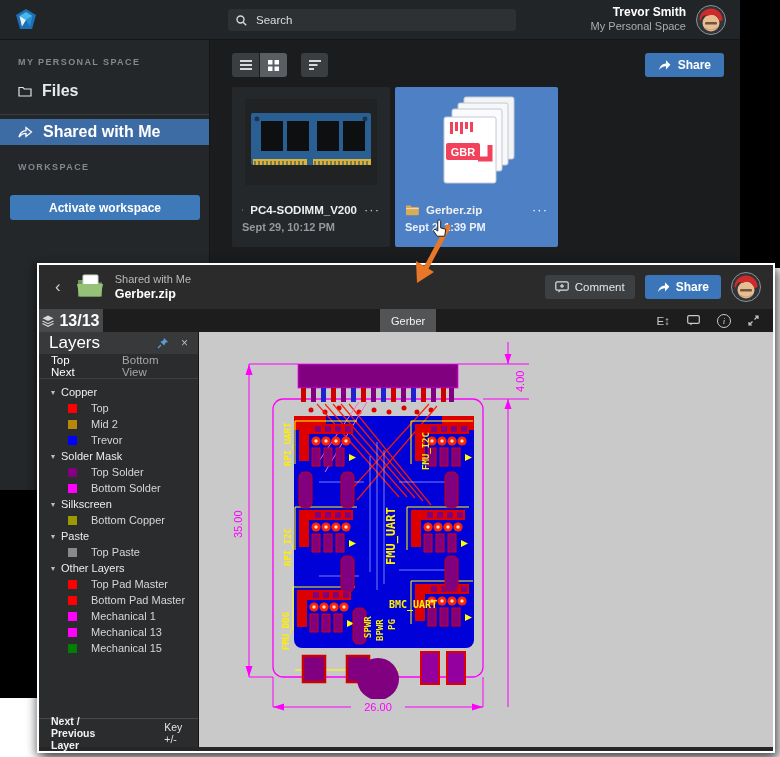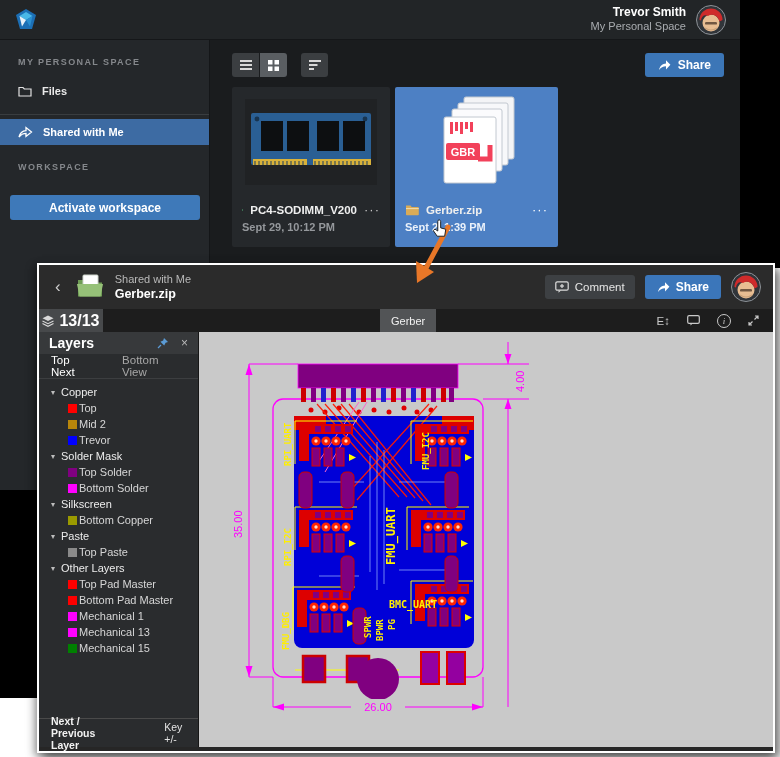--- a/index.html
+++ b/index.html
@@ -17,21 +17,21 @@
   .search{position:absolute;left:228px;top:9px;width:288px;height:22px;background:#2e3134;border-radius:3px;display:flex;align-items:center;padding:0 8px;box-sizing:border-box;gap:7px;}
   .search input{flex:1;background:transparent;border:none;outline:none;color:#e8e8e8;font-size:11.5px;font-family:inherit;}
   .search input::placeholder{color:#dcdcdc;}
   .userblk{margin-left:auto;text-align:right;line-height:1.25;padding-right:10px;}
   .uname{color:#fff;font-size:12px;font-weight:bold;}
   .uspace{color:#a9acb0;font-size:11px;}
   .avatar{width:30px;height:30px;}
 
   .sidebar{position:absolute;left:0;top:40px;width:210px;bottom:0;background:#24272a;border-right:1px solid #141618;box-sizing:border-box;}
   .sec-label{padding:17px 18px 9px;font-size:9px;font-weight:bold;letter-spacing:1.4px;color:#85888c;}
-  .side-row{height:30px;display:flex;align-items:center;gap:10px;padding-left:18px;color:#e9e9e9;font-size:11px;font-weight:600;cursor:default;}
+  .side-row{height:30px;display:flex;align-items:center;gap:10px;padding-left:18px;color:#e9e9e9;font-size:16px;font-weight:600;cursor:default;}
   .divider{border-top:1px solid #393d40;margin:8px 0 4px;}
   .side-row.active{background:#3d6ba3;color:#fff;height:26px;margin-top:4px;}
   .act-btn{margin:14px 10px 0;height:25px;background:#3e79b9;border-radius:3px;color:#fff;font-size:12px;font-weight:bold;display:flex;align-items:center;justify-content:center;cursor:pointer;border:none;width:190px;font-family:inherit;}
 
   .main{position:absolute;left:210px;top:40px;right:0;bottom:0;background:#1a1c1e;}
   .toolbar{display:flex;align-items:center;padding:13px 16px 0 22px;}
   .vbtn{width:27px;height:24px;background:#3b3e41;display:flex;align-items:center;justify-content:center;cursor:pointer;}
   .vbtn.first{border-radius:3px 0 0 3px;}
   .vbtn.last{border-radius:0 3px 3px 0;margin-left:1px;}
   .vbtn.on{background:#5a5e62;}
@@ -64,30 +64,30 @@
   .tabbar{height:23px;background:#1d1d1d;display:flex;align-items:stretch;position:relative;}
   .tab-layers{width:64px;background:#47494b;display:flex;align-items:center;justify-content:center;gap:5px;color:#fff;font-size:16px;font-weight:bold;cursor:pointer;}
   .tab-doc{position:absolute;left:341px;top:0;height:23px;background:#525456;color:#f2f2f2;font-size:11px;display:flex;align-items:center;padding:0 11px;cursor:pointer;}
   .tab-icons{margin-left:auto;display:flex;align-items:center;gap:17px;padding-right:14px;color:#c9c9c9;}
   .tico{font-size:11.5px;cursor:pointer;display:flex;align-items:center;}
   .infoc{width:12px;height:12px;border:1px solid #c9c9c9;border-radius:50%;font-size:9px;display:flex;align-items:center;justify-content:center;font-style:italic;font-family:"Liberation Serif",serif;}
 
   .vcontent{display:flex;height:415px;}
   .lpanel{width:160px;background:#2a2c2e;border-right:1px solid #161616;box-sizing:border-box;display:flex;flex-direction:column;}
   .ptitle{height:22px;background:#37393b;display:flex;align-items:center;padding:0 10px;gap:6px;}
-  .ptitle .t{color:#fff;font-size:14px;font-weight:bold;}
+  .ptitle .t{color:#fff;font-size:17px;font-weight:normal;}
   .pin{margin-left:auto;cursor:pointer;display:flex;}
   .closex{color:#b9b9b9;font-size:12px;cursor:pointer;padding-left:6px;}
   .vtabs{height:24px;display:flex;align-items:center;gap:26px;padding:0 12px;border-bottom:1px solid #3c3e40;font-size:11.5px;}
   .vtab1{color:#fff;cursor:pointer;}
   .vtab2{color:#a7a7a7;cursor:pointer;}
   .tree{flex:1;padding-top:5px;overflow:hidden;}
   .group-row{height:16px;display:flex;align-items:center;gap:6px;padding-left:12px;color:#ececec;font-size:11px;cursor:pointer;}
   .caret{color:#bdbdbd;font-size:8px;}
-  .layer-row{height:16px;display:flex;align-items:center;gap:2px;padding-left:29px;color:#d6d6d6;font-size:11px;cursor:pointer;}
+  .layer-row{height:16px;display:flex;align-items:center;gap:14px;padding-left:29px;color:#d6d6d6;font-size:11px;cursor:pointer;}
   .swatch{width:9px;height:9px;display:inline-block;flex:0 0 9px;}
   .pfoot{height:28px;border-top:1px solid #4a4a4a;display:flex;align-items:center;justify-content:space-between;padding:0 12px;gap:44px;}
   .pfl{color:#f2f2f2;font-size:10.5px;font-weight:bold;}
   .pfr{color:#e3e3e3;font-size:10.5px;}
   .canvas{flex:1;background:#c9c9c9;position:relative;}
   .canvas svg{position:absolute;left:0;top:0;}
 
   
   .arrow-ov{left:403px;top:221px;width:64px;height:74px;z-index:50;pointer-events:none;}
   .cursor-ov{left:431px;top:219px;width:18px;height:20px;z-index:51;pointer-events:none;}
@@ -135,20 +135,27 @@
 <div class="abs black-left"></div>
 
 <section class="abs app">
   <div class="topbar">
     <svg class="logo" viewBox="0 0 24 24">
       <path d="M12 1 L22 7 L18 21 L6 21 L2 7 Z" fill="#1c6fb5"></path>
       <path d="M12 4 L18.5 8 L12 12 L5.5 8 Z" fill="#49b8e8"></path>
       <path d="M12 12 L18.5 8 L16 18.5 Z" fill="#2a8fd0"></path>
       <path d="M12 12 L5.5 8 L8 18.5 Z" fill="#ffffff" opacity=".9"></path>
     </svg>
+    <div class="search">
+      <svg width="11" height="11" viewBox="0 0 11 11">
+        <circle cx="4.5" cy="4.5" r="3.5" fill="none" stroke="#d6d6d6" stroke-width="1.4"></circle>
+        <line x1="7.2" y1="7.2" x2="10.2" y2="10.2" stroke="#d6d6d6" stroke-width="1.4"></line>
+      </svg>
+      <input type="text" placeholder="Search" style="">
+    </div>
     <div class="userblk">
       <div class="uname">Trevor Smith</div>
       <div class="uspace">My Personal Space</div>
     </div>
     <svg class="avatar" viewBox="0 0 30 30">
         <use href="#def-avatar"></use>
       </svg>
   </div>
 
   <div class="sidebar">

